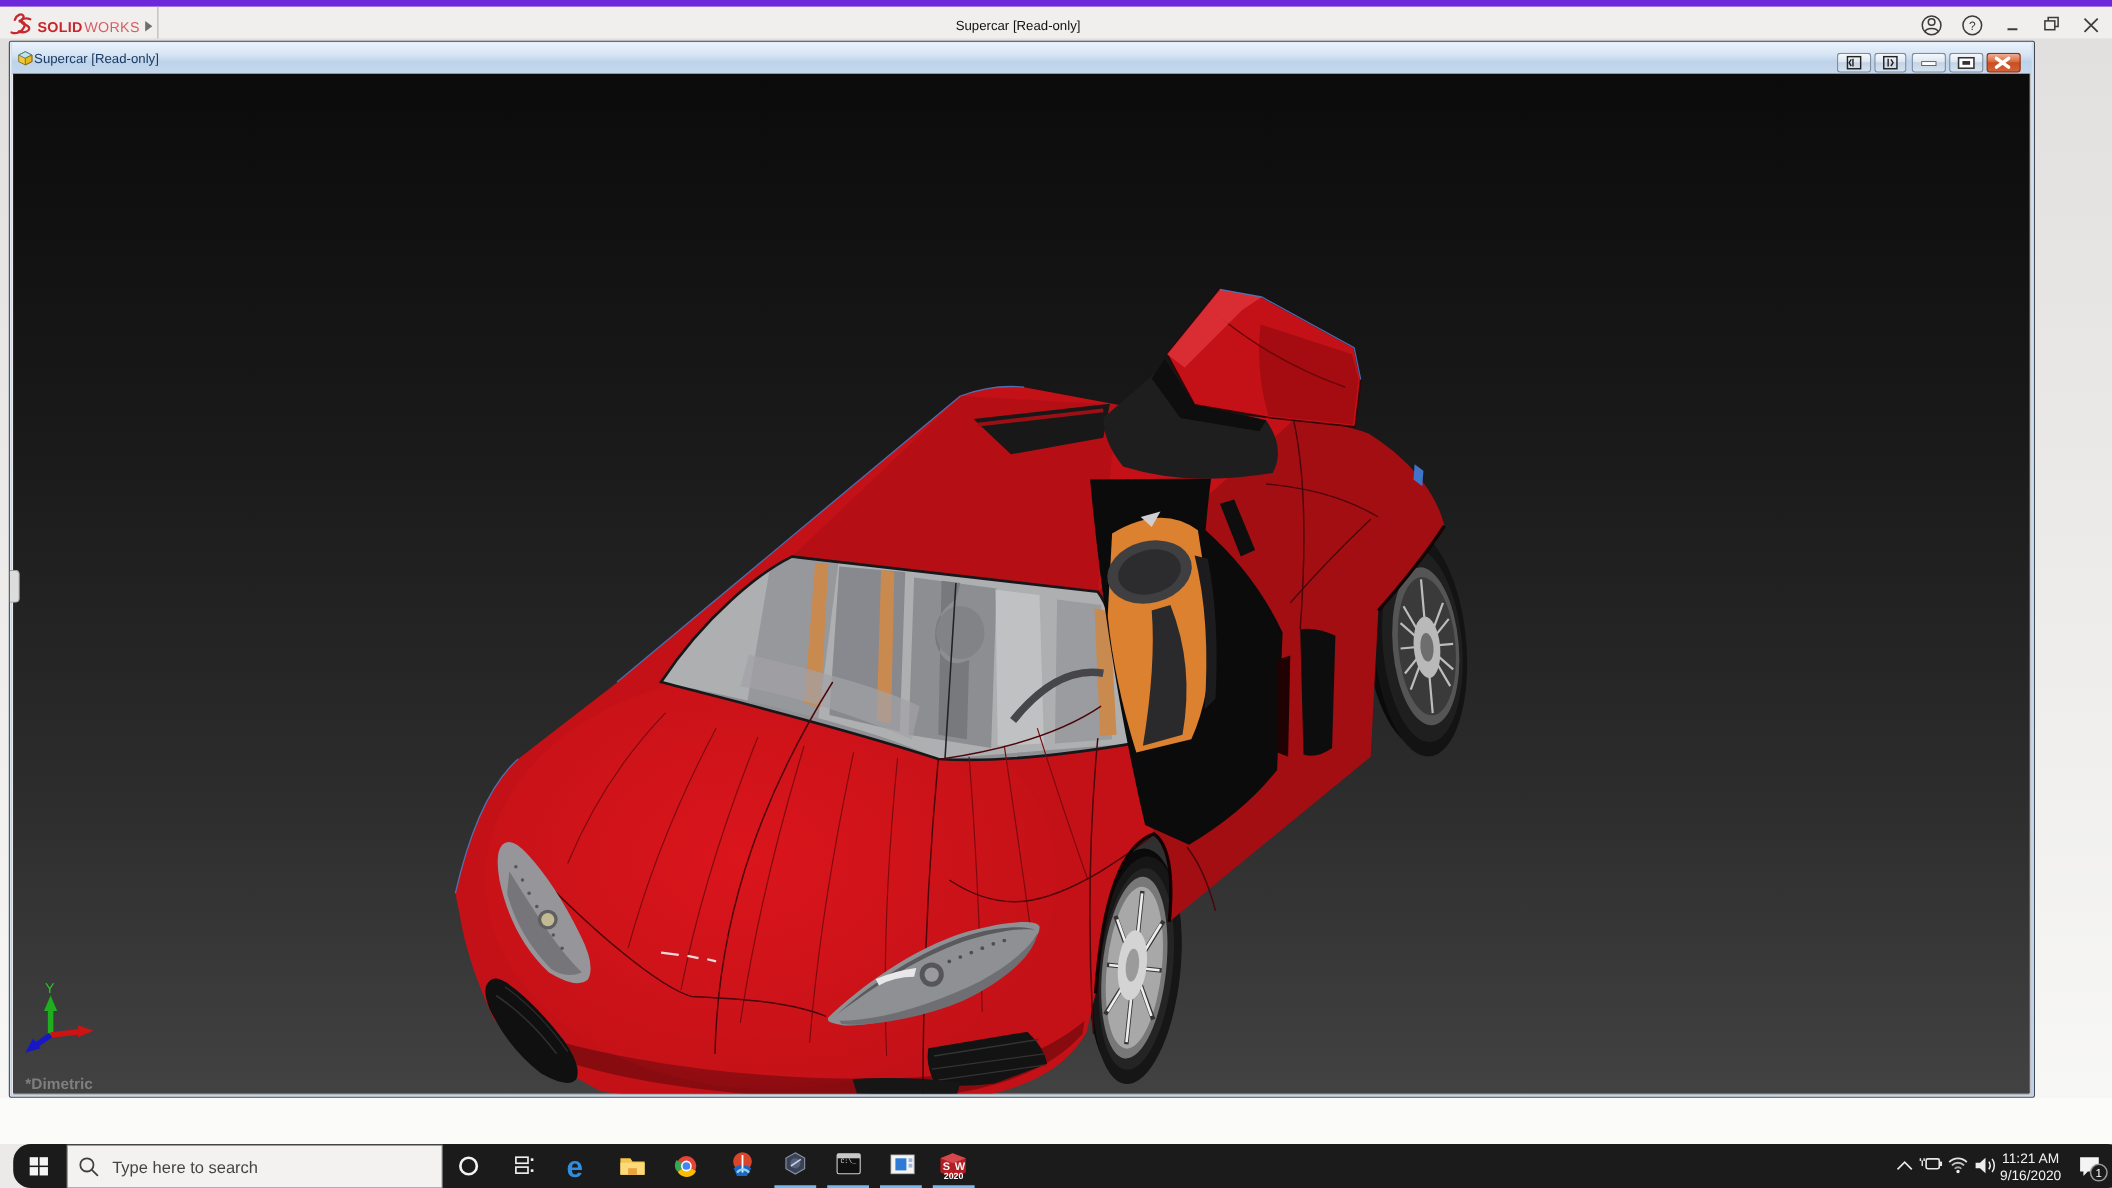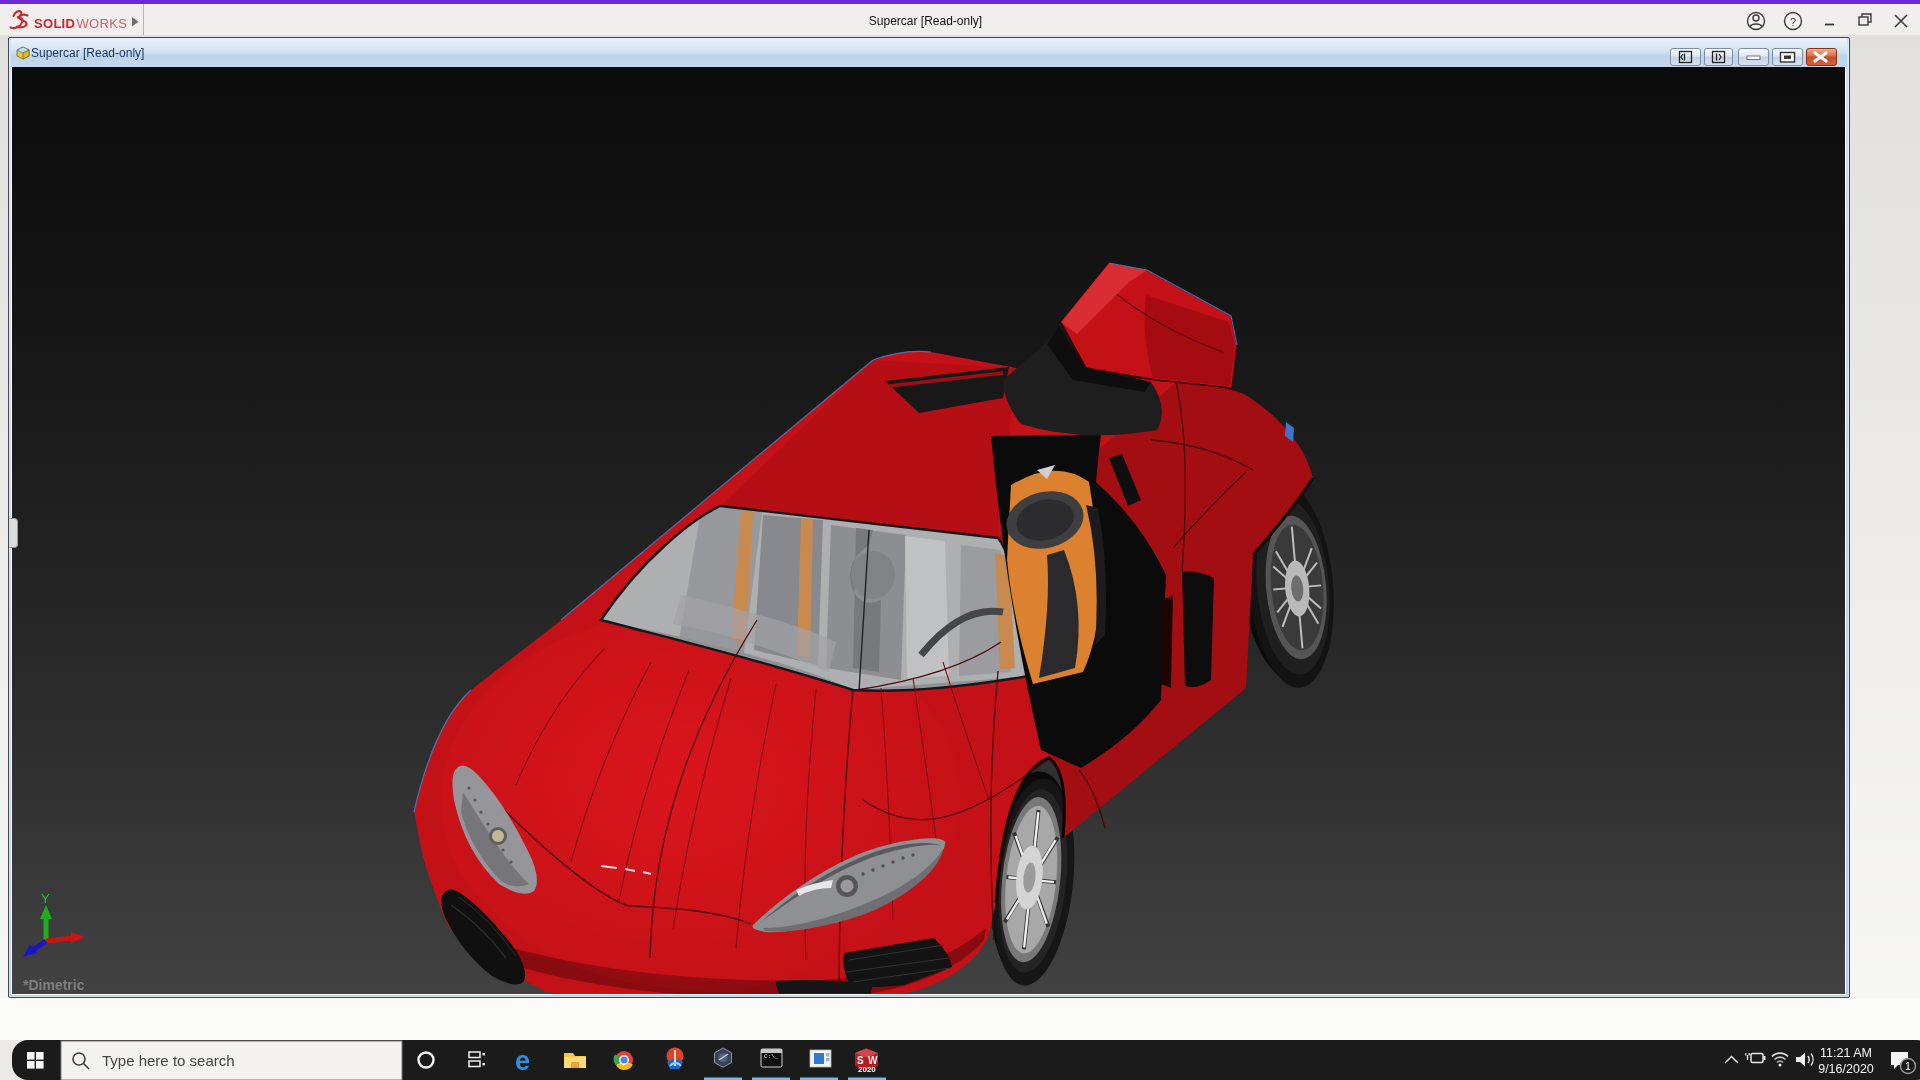--- a/index.html
+++ b/index.html
@@ -1,19 +1,19 @@
 <!DOCTYPE html>
 <html><head>
 <meta charset="utf-8">
 <style>
 * { margin:0; padding:0; box-sizing:border-box; -webkit-font-smoothing:antialiased; }
 html,body { width:1920px; height:1080px; overflow:hidden; font-family:"Liberation Sans", sans-serif; }
 #screen { position:absolute; left:0; top:0; width:1920px; height:1080px; background:#eceae8; }
 
-#appbar { position:absolute; left:0; top:0; width:1920px; height:35px; background:#f1efed; border-top:4px solid #6d28d9; }
+#appbar { position:absolute; left:0; top:0; width:1920px; height:35px; background:#f1efed; border-top:6px solid #6d28d9; }
 #appbar .sep { position:absolute; left:143px; top:0; width:1px; height:35px; background:#b7b5b2; }
 #swlogo { position:absolute; left:6px; top:2px; }
 #apptitle { position:absolute; left:0; top:0; width:1851px; height:35px; text-align:center; line-height:35px; font-size:12px; color:#111; }
 #appicons { position:absolute; right:0; top:0; }
 
 #client { position:absolute; left:0; top:35px; width:1920px; height:1005px; background:linear-gradient(180deg,#e2e0de 0%,#efeeec 60%,#f8f8f7 100%); }
 #whitestrip { position:absolute; left:0; top:963px; width:1920px; height:42px; background:#fbfbfa; }
 
 #childwin { position:absolute; left:8px; top:2px; width:1842px; height:961px; background:linear-gradient(180deg,#cfe0f2 0%,#b8cfe7 100%); border:1px solid #41484f; border-radius:2px; box-shadow:0 0 0 1px rgba(255,255,255,0.4) inset; }
 #childtitle { position:absolute; left:2px; top:1px; width:1836px; height:28px; background:linear-gradient(180deg,#eaf2fb 0%,#d5e4f4 40%,#bed3ea 60%,#c5d8ec 100%); }

